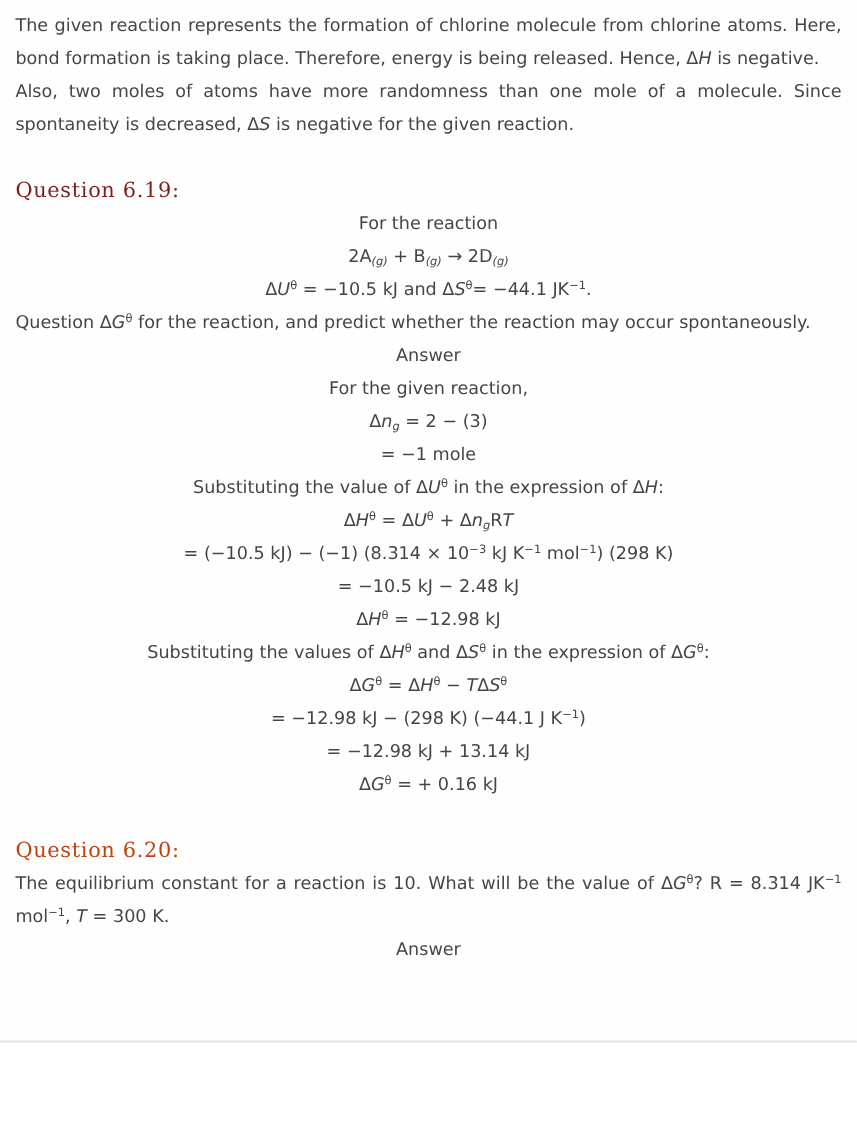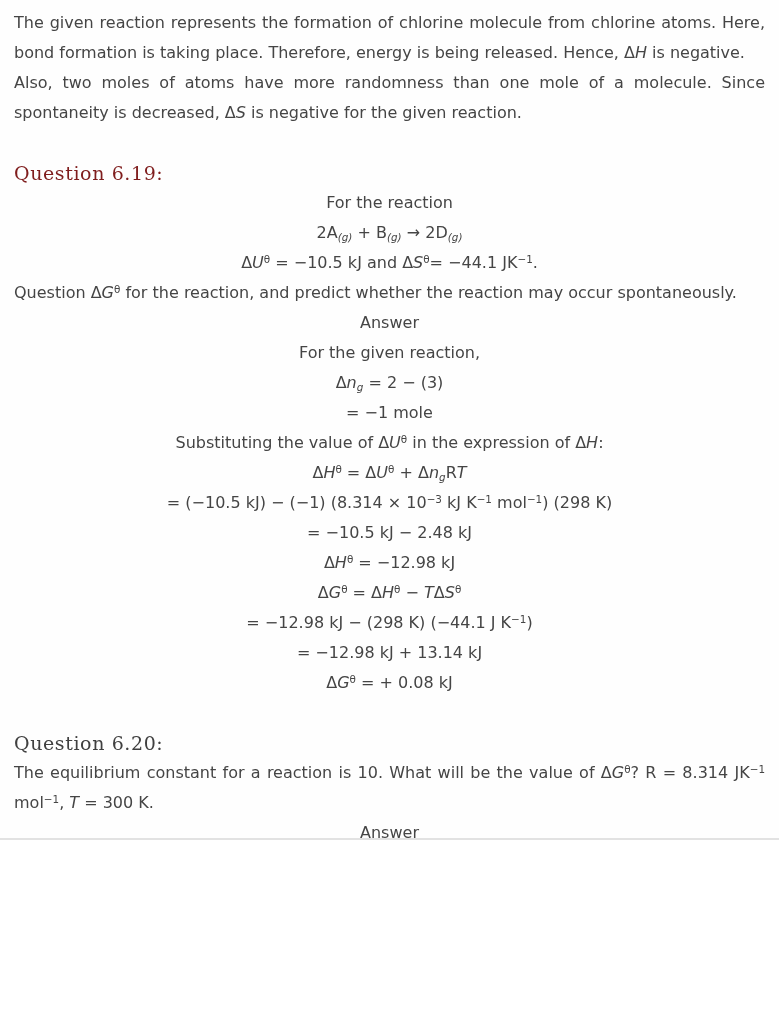--- a/index.html
+++ b/index.html
@@ -1,18 +1,18 @@
 <!DOCTYPE html>
 <html><head>
 <meta charset="utf-8">
 <style>
   html, body { margin: 0; padding: 0; background: #ffffff; }
   .page {
     width: 779px;
-    height: 840px;
+    height: 948px;
     box-sizing: border-box;
     background: #fefefe;
     padding: 8px 14px 0 14px;
     font-family: "DejaVu Sans", sans-serif;
     font-size: 16px;
     color: #454545;
     overflow: hidden;
     border-bottom: 2px solid #e2e2e2;
   }
   .blk { margin: 0; line-height: 30px; }
@@ -55,21 +55,22 @@
       <p class="blk para"><span>Question Δ</span><span class="st-i">G</span><span class="st-sup">θ</span><span> for the reaction, and predict whether the reaction may occur spontaneously.</span></p>
       <p class="blk line"><span>Answer</span></p>
       <p class="blk line"><span>For the given reaction,</span></p>
       <p class="blk line"><span>Δ</span><span class="st-i">n</span><span class="st-sub st-i">g</span><span> = 2 − (3)</span></p>
       <p class="blk line"><span>= −1 mole</span></p>
       <p class="blk line"><span>Substituting the value of Δ</span><span class="st-i">U</span><span class="st-sup">θ</span><span> in the expression of Δ</span><span class="st-i">H</span><span>:</span></p>
       <p class="blk line"><span>Δ</span><span class="st-i">H</span><span class="st-sup">θ</span><span> = Δ</span><span class="st-i">U</span><span class="st-sup">θ</span><span> + Δ</span><span class="st-i">n</span><span class="st-sub st-i">g</span><span>R</span><span class="st-i">T</span></p>
       <p class="blk line"><span>= (−10.5 kJ) − (−1) (8.314 × 10</span><span class="st-sup">−3</span><span> kJ K</span><span class="st-sup">−1</span><span> mol</span><span class="st-sup">−1</span><span>) (298 K)</span></p>
       <p class="blk line"><span>= −10.5 kJ − 2.48 kJ</span></p>
       <p class="blk line"><span>Δ</span><span class="st-i">H</span><span class="st-sup">θ</span><span> = −12.98 kJ</span></p>
+      <p class="blk line"><span>Substituting the values of Δ</span><span class="st-i">H</span><span class="st-sup">θ</span><span> and Δ</span><span class="st-i">S</span><span class="st-sup">θ</span><span> in the expression of Δ</span><span class="st-i">G</span><span class="st-sup">θ</span><span>:</span></p>
       <p class="blk line"><span>Δ</span><span class="st-i">G</span><span class="st-sup">θ</span><span> = Δ</span><span class="st-i">H</span><span class="st-sup">θ</span><span> − </span><span class="st-i">T</span><span>Δ</span><span class="st-i">S</span><span class="st-sup">θ</span></p>
       <p class="blk line"><span>= −12.98 kJ − (298 K) (−44.1 J K</span><span class="st-sup">−1</span><span>)</span></p>
       <p class="blk line"><span>= −12.98 kJ + 13.14 kJ</span></p>
-      <p class="blk line"><span>Δ</span><span class="st-i">G</span><span class="st-sup">θ</span><span> = + 0.08 kJ</span></p>
-      <h2 class="blk heading" style="color: #404040;"><span>Question 6.20:</span></h2>
+      <p class="blk line"><span>Δ</span><span class="st-i">G</span><span class="st-sup">θ</span><span> = + 0.16 kJ</span></p>
+      <h2 class="blk heading" style="color: #c2410c;"><span>Question 6.20:</span></h2>
       <p class="blk para"><span>The equilibrium constant for a reaction is 10. What will be the value of Δ</span><span class="st-i">G</span><span class="st-sup">θ</span><span>? R = 8.314 JK</span><span class="st-sup">−1</span><span> mol</span><span class="st-sup">−1</span><span>, </span><span class="st-i">T</span><span> = 300 K.</span></p>
       <p class="blk line"><span>Answer</span></p>
     </div>
 </div>
 
 </body></html>

